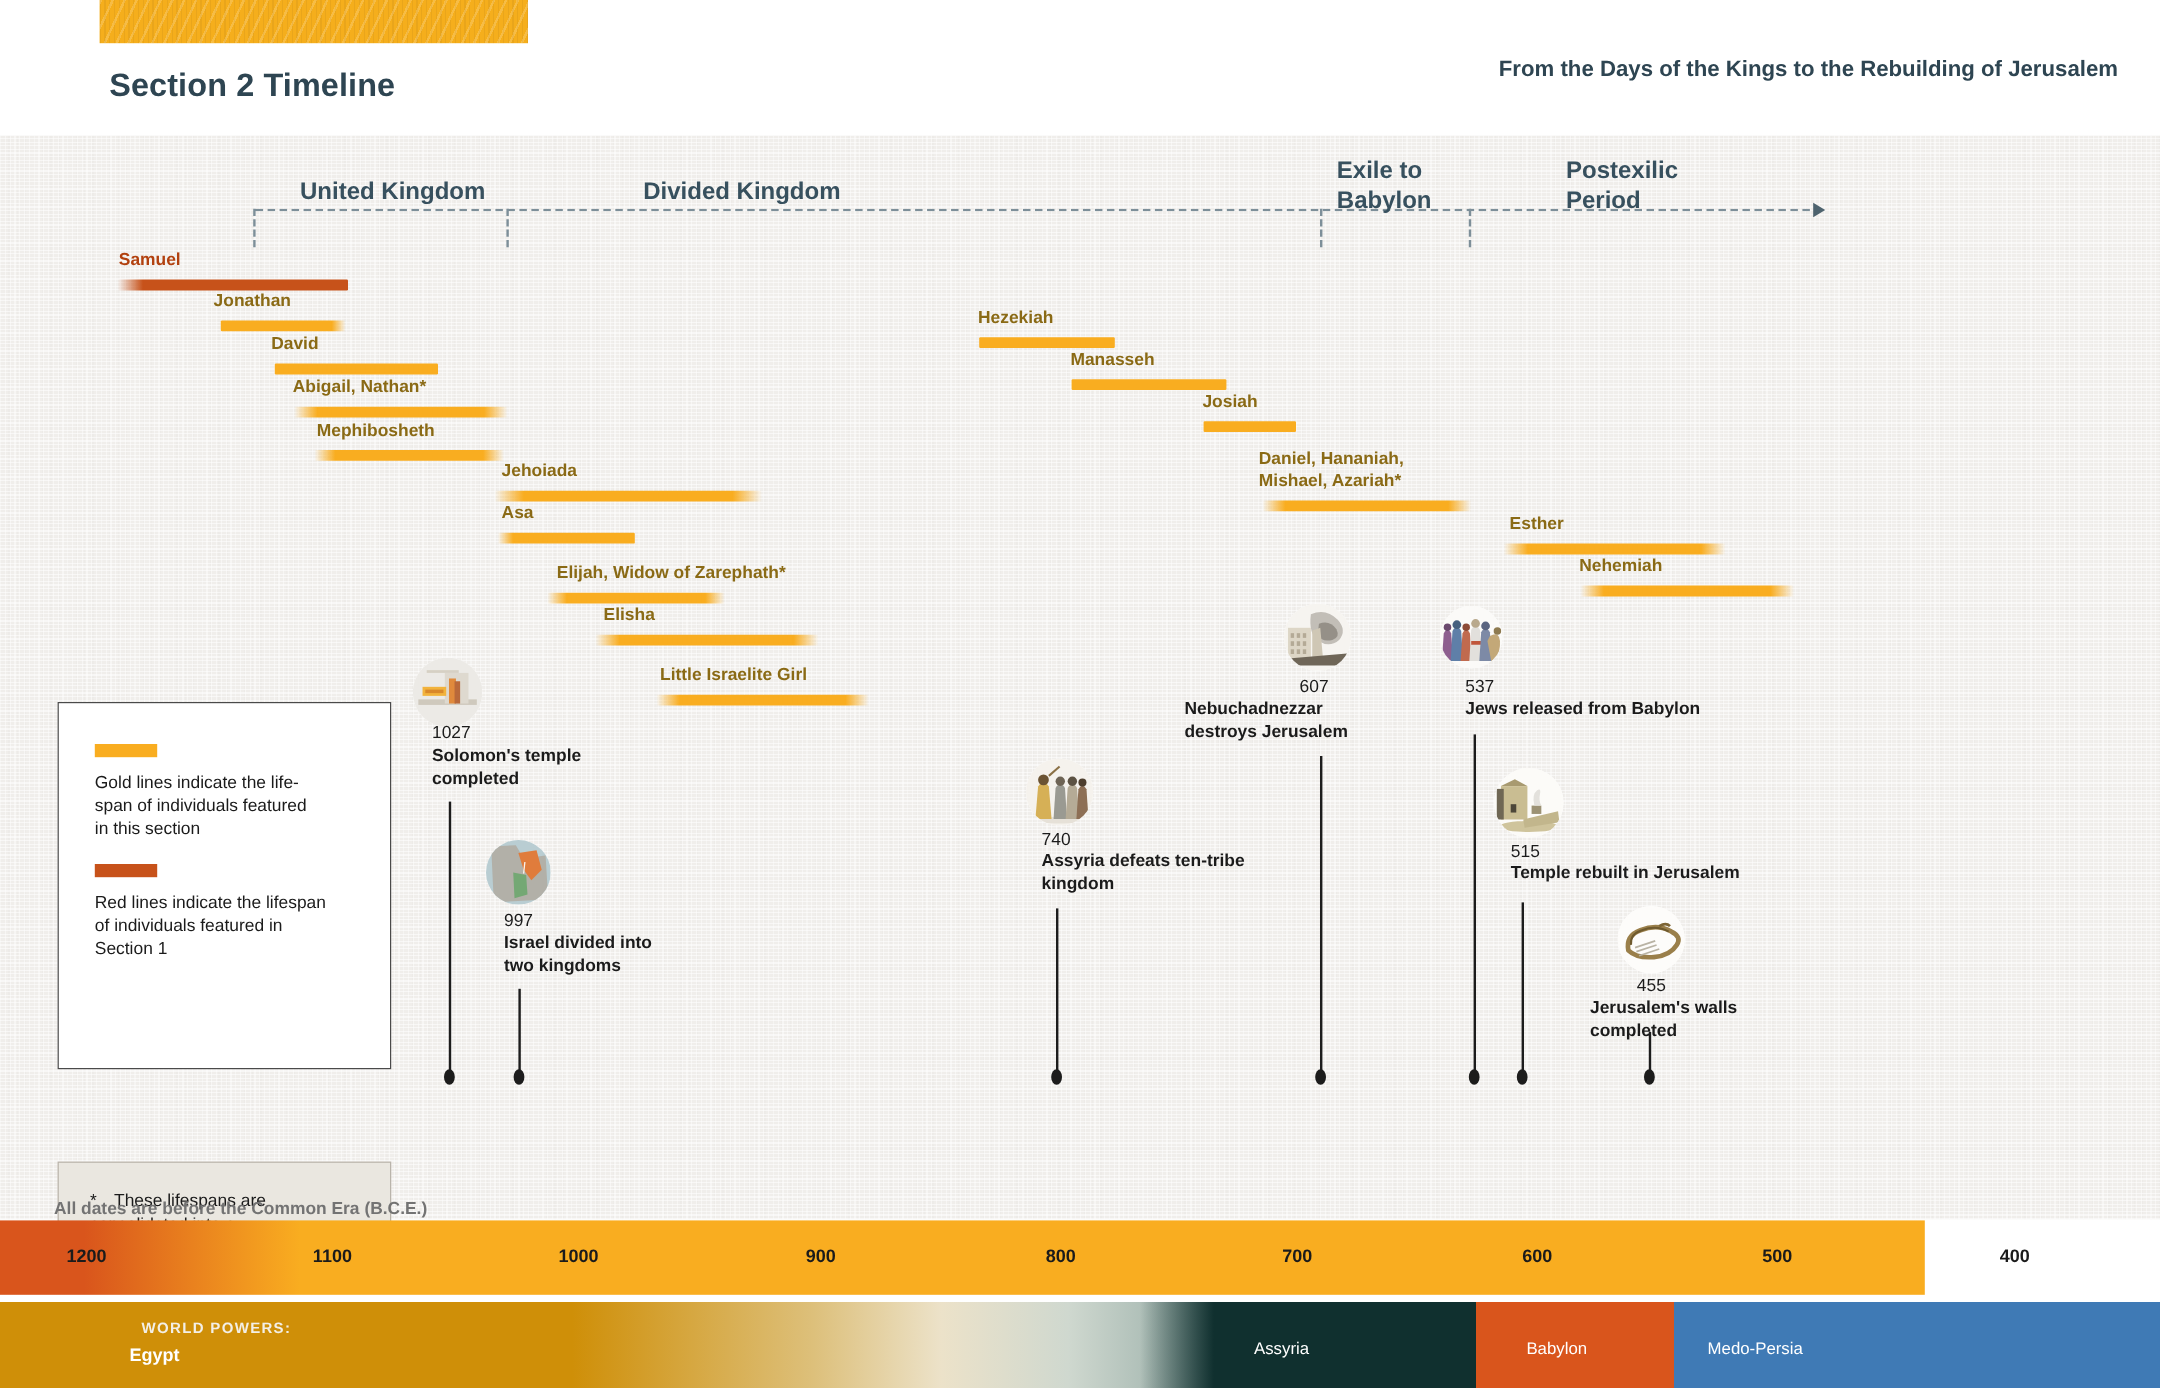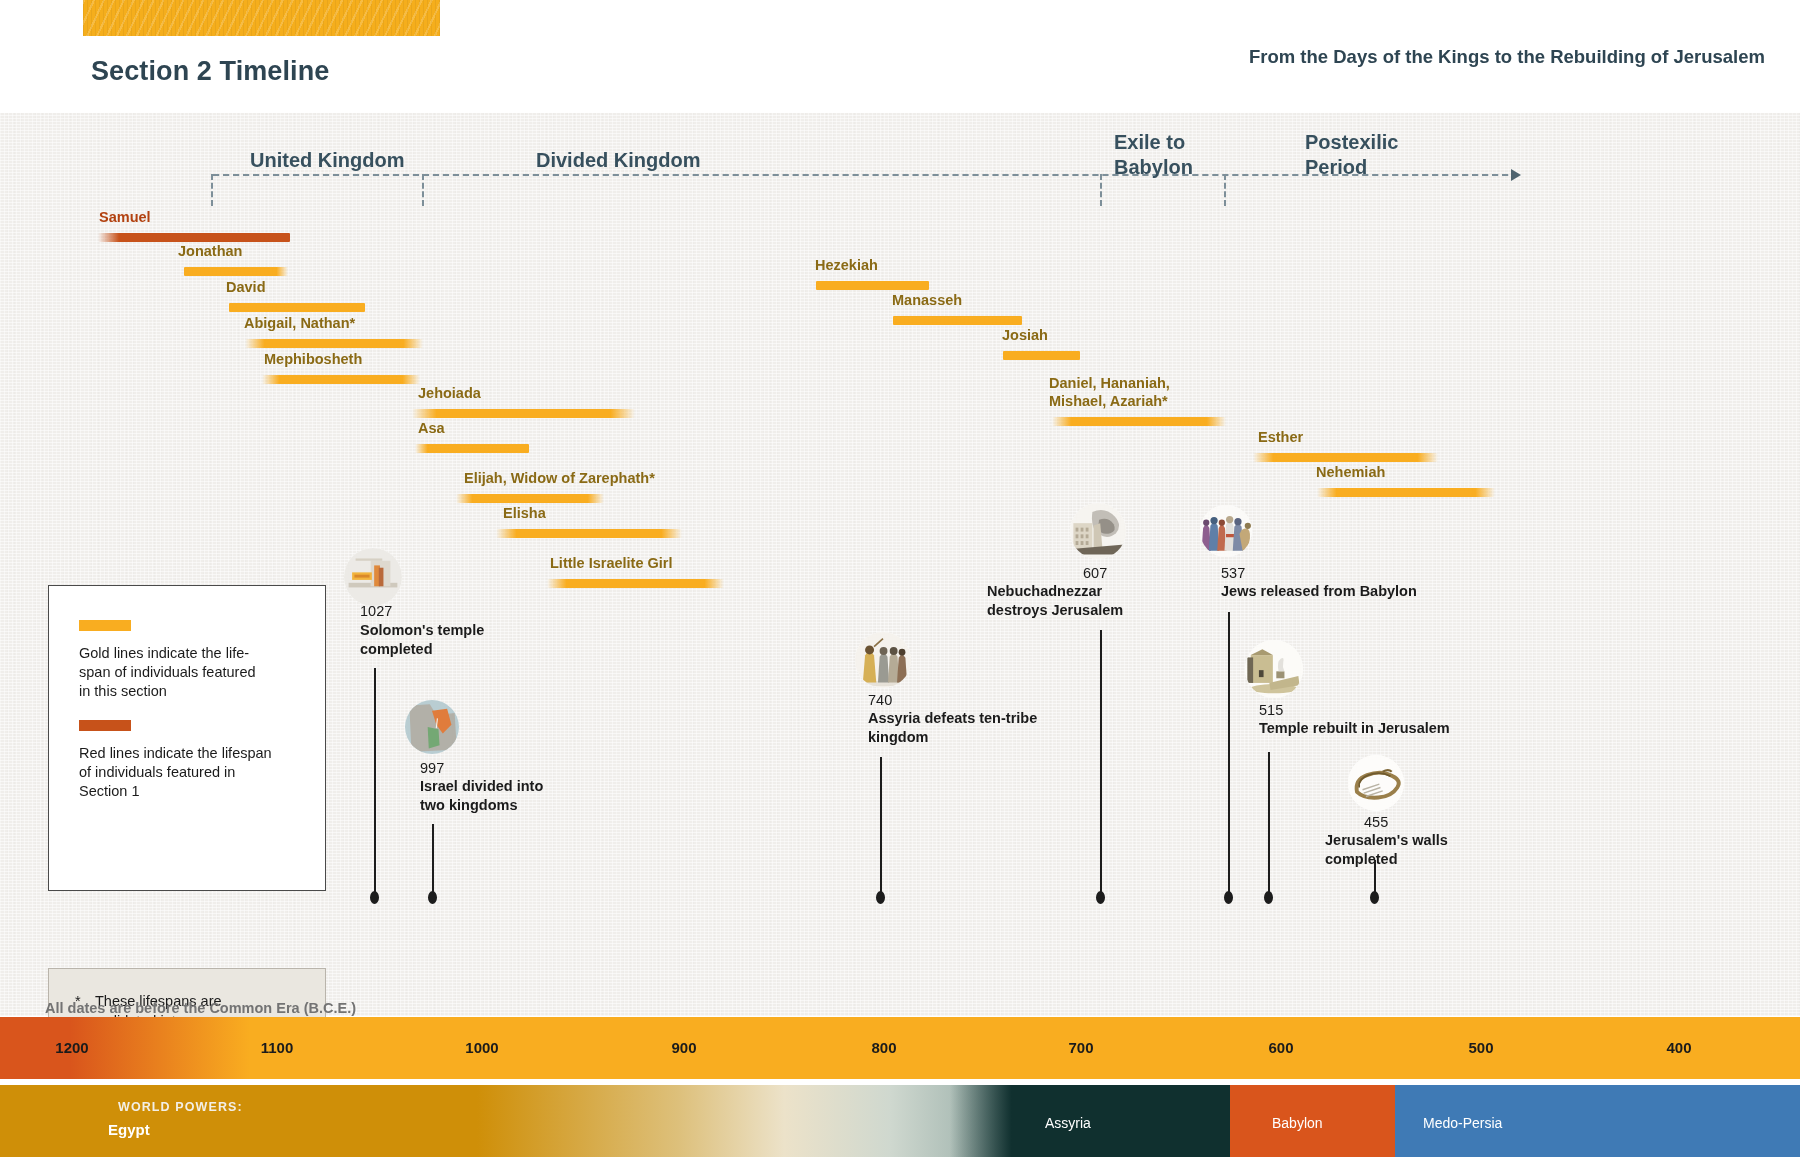--- a/index.html
+++ b/index.html
@@ -183,21 +183,21 @@
   #bce-note {
     position: absolute;
     left: 45px; top: 1000px;
     font-size: 14.5px;
     font-weight: bold;
     color: #737373;
   }
   #date-axis {
     position: absolute;
     left: 0; top: 1017px;
-    width: 1800px; height: 62px;
+    width: 1604px; height: 62px;
     background: linear-gradient(90deg,
       #d9551c 0px, #d9551c 70px,
       #f9ad20 250px, #f9ad20 1800px);
     text-decoration: underline;
   }
   .axis-tick-label {
     position: absolute;
     top: 22px;
     font-size: 15px;
     font-weight: bold;

